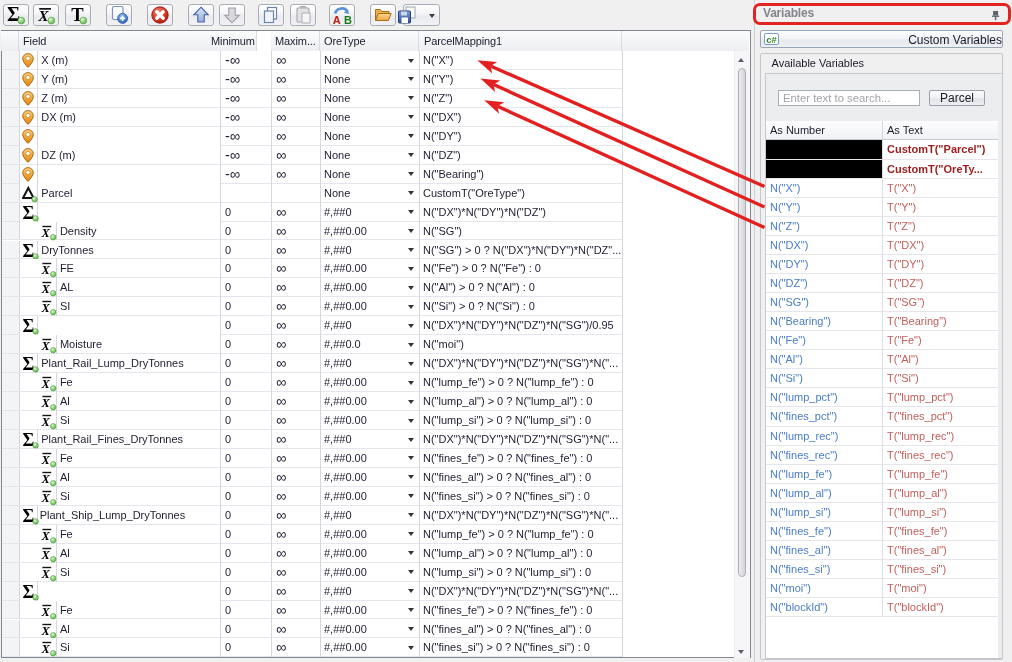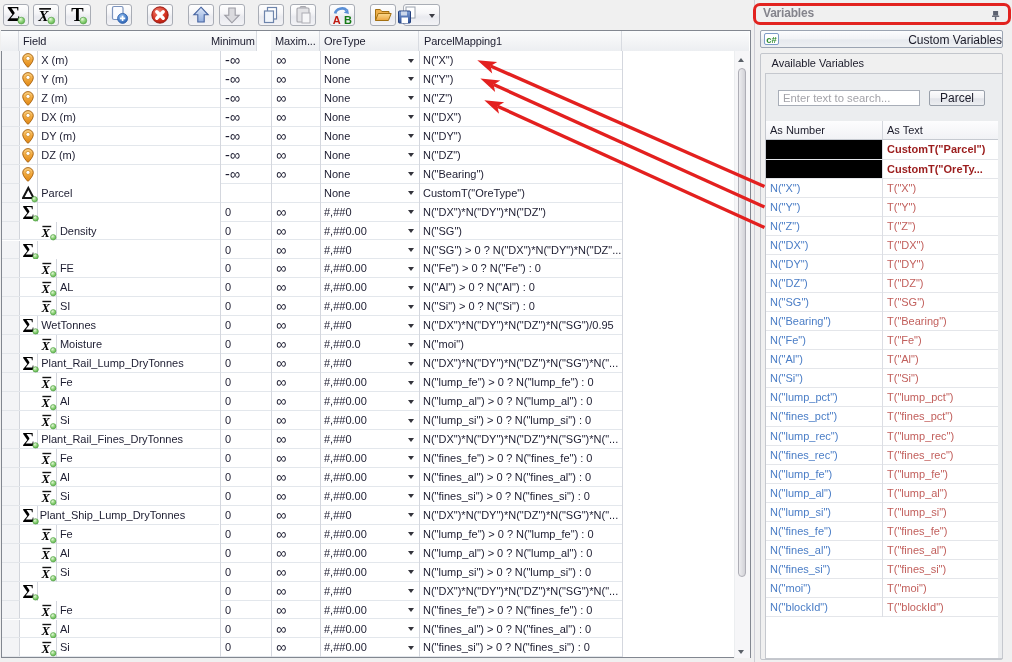--- a/index.html
+++ b/index.html
@@ -197,21 +197,20 @@
 <path d="M6 .6 C3 .6 .7 2.9 .7 5.7 C.7 8.9 4.6 13 5.6 14.1 C5.8 14.4 6.2 14.4 6.4 14.1 C7.4 13 11.3 8.9 11.3 5.7 C11.3 2.9 9 .6 6 .6 Z" fill="url(#gp)" stroke="#a35d0b" stroke-width="0.9"></path>
 <circle cx="6" cy="5.4" r="2.1" fill="#ffffff" stroke="#cf8c22" stroke-width="0.8"></circle>
         </svg>
 <div class="cell" style="left:218.0px;width:51.0px;padding-left:5.0px"><b class="inf">-∞</b></div>
 <div class="cell" style="left:269.0px;width:48.5px;padding-left:5.0px"><b class="inf">∞</b></div>
 <div class="cell" style="left:317.5px;width:99.1px;padding-left:4.5px">None<span class="fmt-arr" style="right:5px;top:7.5px"></span></div>
 <div class="cell" style="left:416.6px;width:203.0px;padding-left:4.4px">N("DX")</div>
 </div>
 <div class="row" style="top:95.80px;height:18.95px">
 <div class="sel"></div>
-<div class="cell" style="left:16.5px;width:201.5px;padding-left:22.7px">DY (m)</div>
 <div class="vline" style="left:35.4px;height:18.95px"></div>
 <svg class="gi" width="12" height="15" viewBox="0 0 12 15" style="left:20.0px;top:2px">
 <path d="M6 .6 C3 .6 .7 2.9 .7 5.7 C.7 8.9 4.6 13 5.6 14.1 C5.8 14.4 6.2 14.4 6.4 14.1 C7.4 13 11.3 8.9 11.3 5.7 C11.3 2.9 9 .6 6 .6 Z" fill="url(#gp)" stroke="#a35d0b" stroke-width="0.9"></path>
 <circle cx="6" cy="5.4" r="2.1" fill="#ffffff" stroke="#cf8c22" stroke-width="0.8"></circle>
         </svg>
 <div class="cell" style="left:218.0px;width:51.0px;padding-left:5.0px"><b class="inf">-∞</b></div>
 <div class="cell" style="left:269.0px;width:48.5px;padding-left:5.0px"><b class="inf">∞</b></div>
 <div class="cell" style="left:317.5px;width:99.1px;padding-left:4.5px">None<span class="fmt-arr" style="right:5px;top:7.5px"></span></div>
 <div class="cell" style="left:416.6px;width:203.0px;padding-left:4.4px">N("DY")</div>
 </div>
@@ -274,20 +273,21 @@
 <text x="1.4" y="13.8" font-family="Liberation Serif" font-weight="bold" font-style="italic" font-size="12.5">X</text>
           <circle cx="13.2" cy="14.3" r="2.7" fill="url(#gb)" stroke="#55a247" stroke-width="0.7"></circle>
         </svg>
 <div class="cell" style="left:218.0px;width:51.0px;padding-left:5.0px">0</div>
 <div class="cell" style="left:269.0px;width:48.5px;padding-left:5.0px"><b class="inf">∞</b></div>
 <div class="cell" style="left:317.5px;width:99.1px;padding-left:4.5px">#,##0.00<span class="fmt-arr" style="right:5px;top:7.5px"></span></div>
 <div class="cell" style="left:416.6px;width:203.0px;padding-left:4.4px">N("SG")</div>
 </div>
 <div class="row" style="top:209.50px;height:18.95px">
 <div class="sel"></div>
+<div class="cell" style="left:16.5px;width:201.5px;padding-left:22.7px">DryTonnes</div>
 <div class="vline" style="left:35.4px;height:18.95px"></div>
 <svg class="gi" width="19" height="18" viewBox="0 0 19 18" style="left:19.5px;top:1px">
 <text x="0.5" y="14.5" font-family="Liberation Serif" font-weight="bold" font-size="18">Σ</text>
           <circle cx="13.6" cy="14.4" r="2.7" fill="url(#gb)" stroke="#55a247" stroke-width="0.7"></circle>
         </svg>
 <div class="cell" style="left:218.0px;width:51.0px;padding-left:5.0px">0</div>
 <div class="cell" style="left:269.0px;width:48.5px;padding-left:5.0px"><b class="inf">∞</b></div>
 <div class="cell" style="left:317.5px;width:99.1px;padding-left:4.5px">#,##0<span class="fmt-arr" style="right:5px;top:7.5px"></span></div>
 <div class="cell" style="left:416.6px;width:203.0px;padding-left:4.4px">N("SG") &gt; 0 ? N("DX")*N("DY")*N("DZ"...</div>
 </div>
@@ -328,21 +328,20 @@
 <text x="1.4" y="13.8" font-family="Liberation Serif" font-weight="bold" font-style="italic" font-size="12.5">X</text>
           <circle cx="13.2" cy="14.3" r="2.7" fill="url(#gb)" stroke="#55a247" stroke-width="0.7"></circle>
         </svg>
 <div class="cell" style="left:218.0px;width:51.0px;padding-left:5.0px">0</div>
 <div class="cell" style="left:269.0px;width:48.5px;padding-left:5.0px"><b class="inf">∞</b></div>
 <div class="cell" style="left:317.5px;width:99.1px;padding-left:4.5px">#,##0.00<span class="fmt-arr" style="right:5px;top:7.5px"></span></div>
 <div class="cell" style="left:416.6px;width:203.0px;padding-left:4.4px">N("Si") &gt; 0 ? N("Si") : 0</div>
 </div>
 <div class="row" style="top:285.30px;height:18.95px">
 <div class="sel"></div>
-<div class="cell" style="left:16.5px;width:201.5px;padding-left:22.7px">WetTonnes</div>
 <div class="vline" style="left:35.4px;height:18.95px"></div>
 <svg class="gi" width="19" height="18" viewBox="0 0 19 18" style="left:19.5px;top:1px">
 <text x="0.5" y="14.5" font-family="Liberation Serif" font-weight="bold" font-size="18">Σ</text>
           <circle cx="13.6" cy="14.4" r="2.7" fill="url(#gb)" stroke="#55a247" stroke-width="0.7"></circle>
         </svg>
 <div class="cell" style="left:218.0px;width:51.0px;padding-left:5.0px">0</div>
 <div class="cell" style="left:269.0px;width:48.5px;padding-left:5.0px"><b class="inf">∞</b></div>
 <div class="cell" style="left:317.5px;width:99.1px;padding-left:4.5px">#,##0<span class="fmt-arr" style="right:5px;top:7.5px"></span></div>
 <div class="cell" style="left:416.6px;width:203.0px;padding-left:4.4px">N("DX")*N("DY")*N("DZ")*N("SG")/0.95</div>
 </div>

